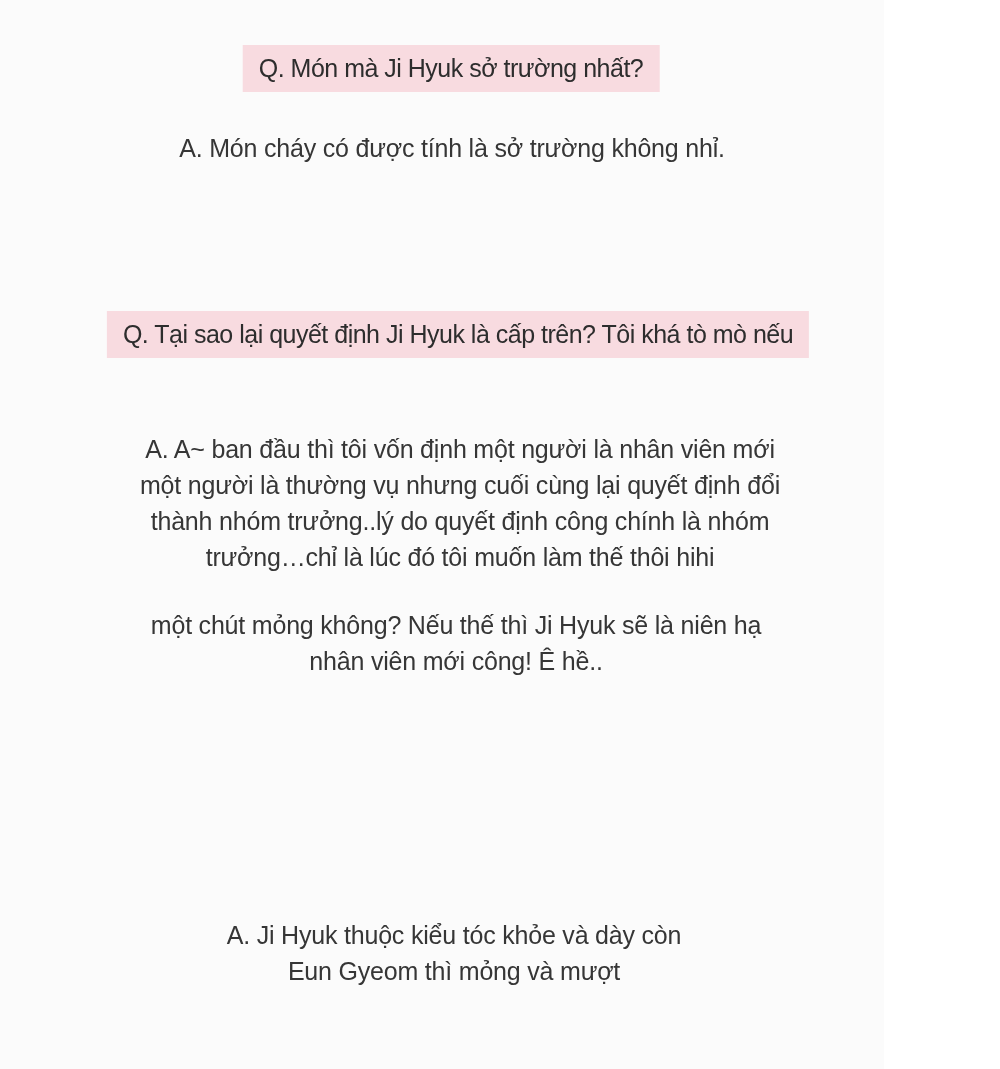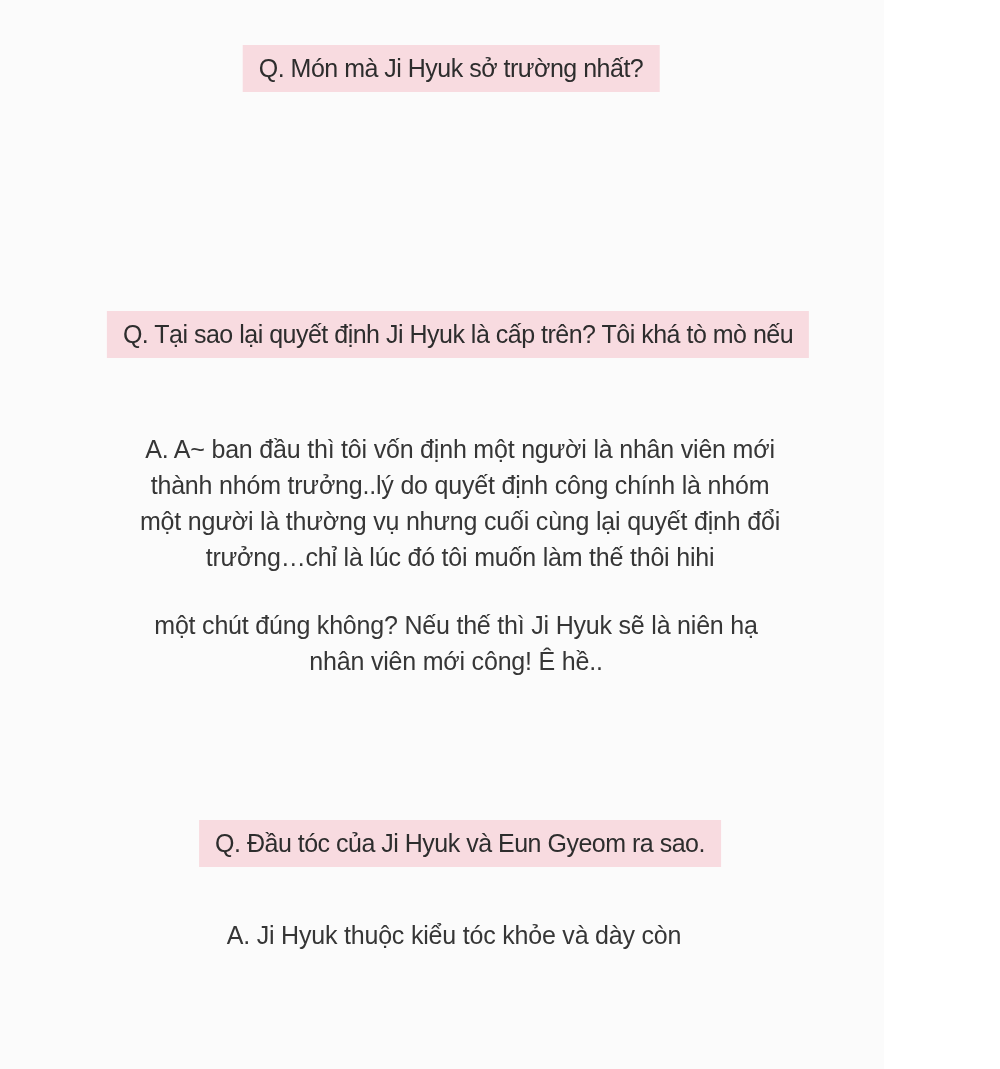--- a/index.html
+++ b/index.html
@@ -45,38 +45,39 @@
 </style>
 </head>
 <body>
 
 <div class="page">
 
   <div class="block q-bar" id="q1">
     <div class="q-line">Q. Món mà Ji Hyuk sở trường nhất?</div>
   </div>
 
+  <div class="block answer" id="a1">
+    <div class="a-line">A. Món cháy có được tính là sở trường không nhỉ.</div>
+  </div>
 
   <div class="block q-bar" id="q2">
     <div class="q-line">Q. Tại sao lại quyết định Ji Hyuk là cấp trên? Tôi khá tò mò nếu</div>
   </div>
 
   <div class="block answer" id="a2p1">
     <div class="a-line">A. A~ ban đầu thì tôi vốn định một người là nhân viên mới</div>
+    <div class="a-line">một người là thường vụ nhưng cuối cùng lại quyết định đổi</div>
     <div class="a-line">thành nhóm trưởng..lý do quyết định công chính là nhóm</div>
-    <div class="a-line">một người là thường vụ nhưng cuối cùng lại quyết định đổi</div>
     <div class="a-line">trưởng…chỉ là lúc đó tôi muốn làm thế thôi hihi</div>
   </div>
 
   <div class="block answer" id="a2p2">
-    <div class="a-line">một chút đúng không? Nếu thế thì Ji Hyuk sẽ là niên hạ</div>
+    <div class="a-line">một chút mỏng không? Nếu thế thì Ji Hyuk sẽ là niên hạ</div>
     <div class="a-line">nhân viên mới công! Ê hề..</div>
   </div>
 
-  <div class="block q-bar" id="q3">
-    <div class="q-line">Q. Đầu tóc của Ji Hyuk và Eun Gyeom ra sao.</div>
-  </div>
 
   <div class="block answer" id="a3">
     <div class="a-line">A. Ji Hyuk thuộc kiểu tóc khỏe và dày còn</div>
+    <div class="a-line">Eun Gyeom thì mỏng và mượt</div>
   </div>
 
 </div>
 
 </body></html>

